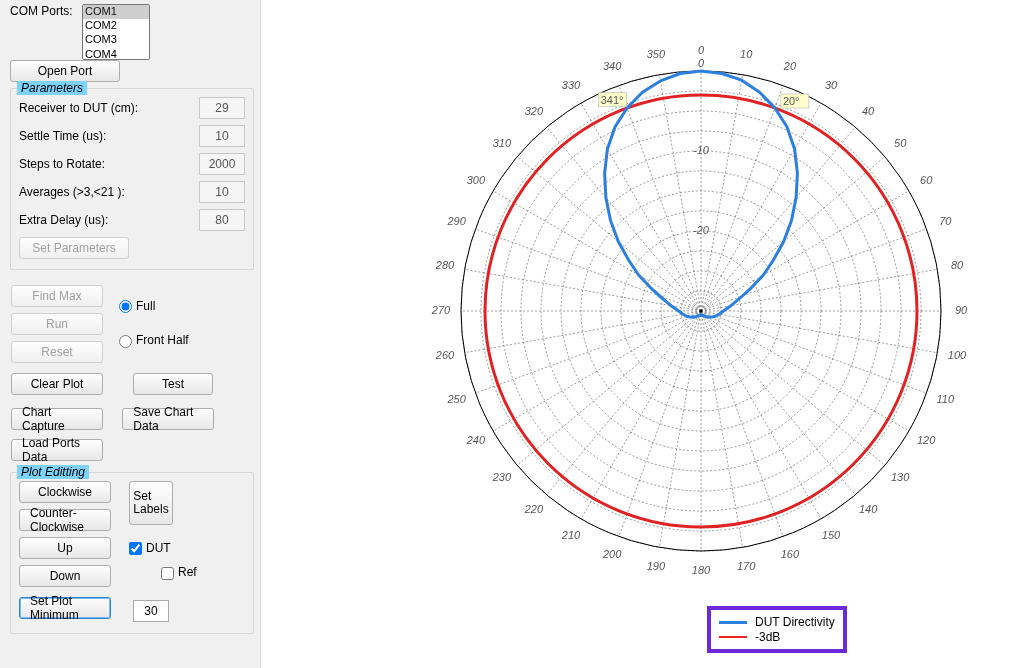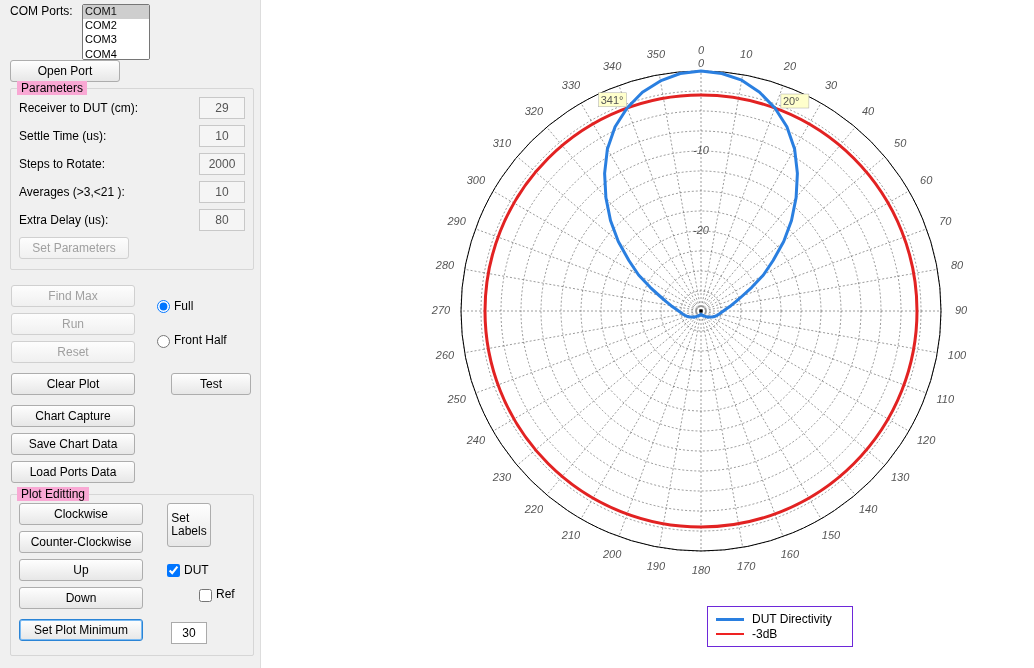--- a/index.html
+++ b/index.html
@@ -71,23 +71,24 @@
     border: 1px solid #d6d6d6;
     border-radius: 2px;
     padding: 8px 8px 4px 8px;
     margin-bottom: 8px;
     position: relative;
   }
   .group-title {
     position: absolute;
     top: -8px;
     left: 6px;
-    background: #f9a8d4;
+    background: #7dd3fc;
     padding: 0 4px;
     color: #000;
+    font-style: italic;
   }
   .param-row {
     display: flex;
     align-items: center;
     justify-content: space-between;
     margin-bottom: 6px;
   }
   .param-row .pl { flex: 1; }
   .param-input {
     width: 40px;
@@ -95,34 +96,34 @@
     text-align: center;
     border: 1px solid #c8c8c8;
     background: #f5f5f5;
     color: #555;
     font-size: 12px;
   }
   .wide-btn {
     width: 110px;
   }
   .col-btn {
-    width: 124px;
-    margin-right: 22px;
+    width: 92px;
+    margin-right: 16px;
   }
   input[type="radio"], input[type="checkbox"] {
     margin: 0 4px 0 0;
     vertical-align: middle;
   }
   .legend-box {
     position: absolute;
     left: 446px;
     top: 606px;
-    border: 1px solid #6d28d9;
+    border: 4px solid #6d28d9;
     background: #fff;
-    padding: 4px 20px 4px 8px;
+    padding: 4px 8px 4px 8px;
     font-size: 12px;
   }
   .legend-row { display:flex; align-items:center; margin:1px 0;}
   .legend-line { width: 28px; height: 2px; margin-right: 8px; }
   .legend-line.blue { background:#2a7fe0; height:3px; }
   .legend-line.red  { background:#e22; height:2px; }
   .plotmin-input {
     width: 30px;
     height: 18px;
     border: 1px solid #aaa;

